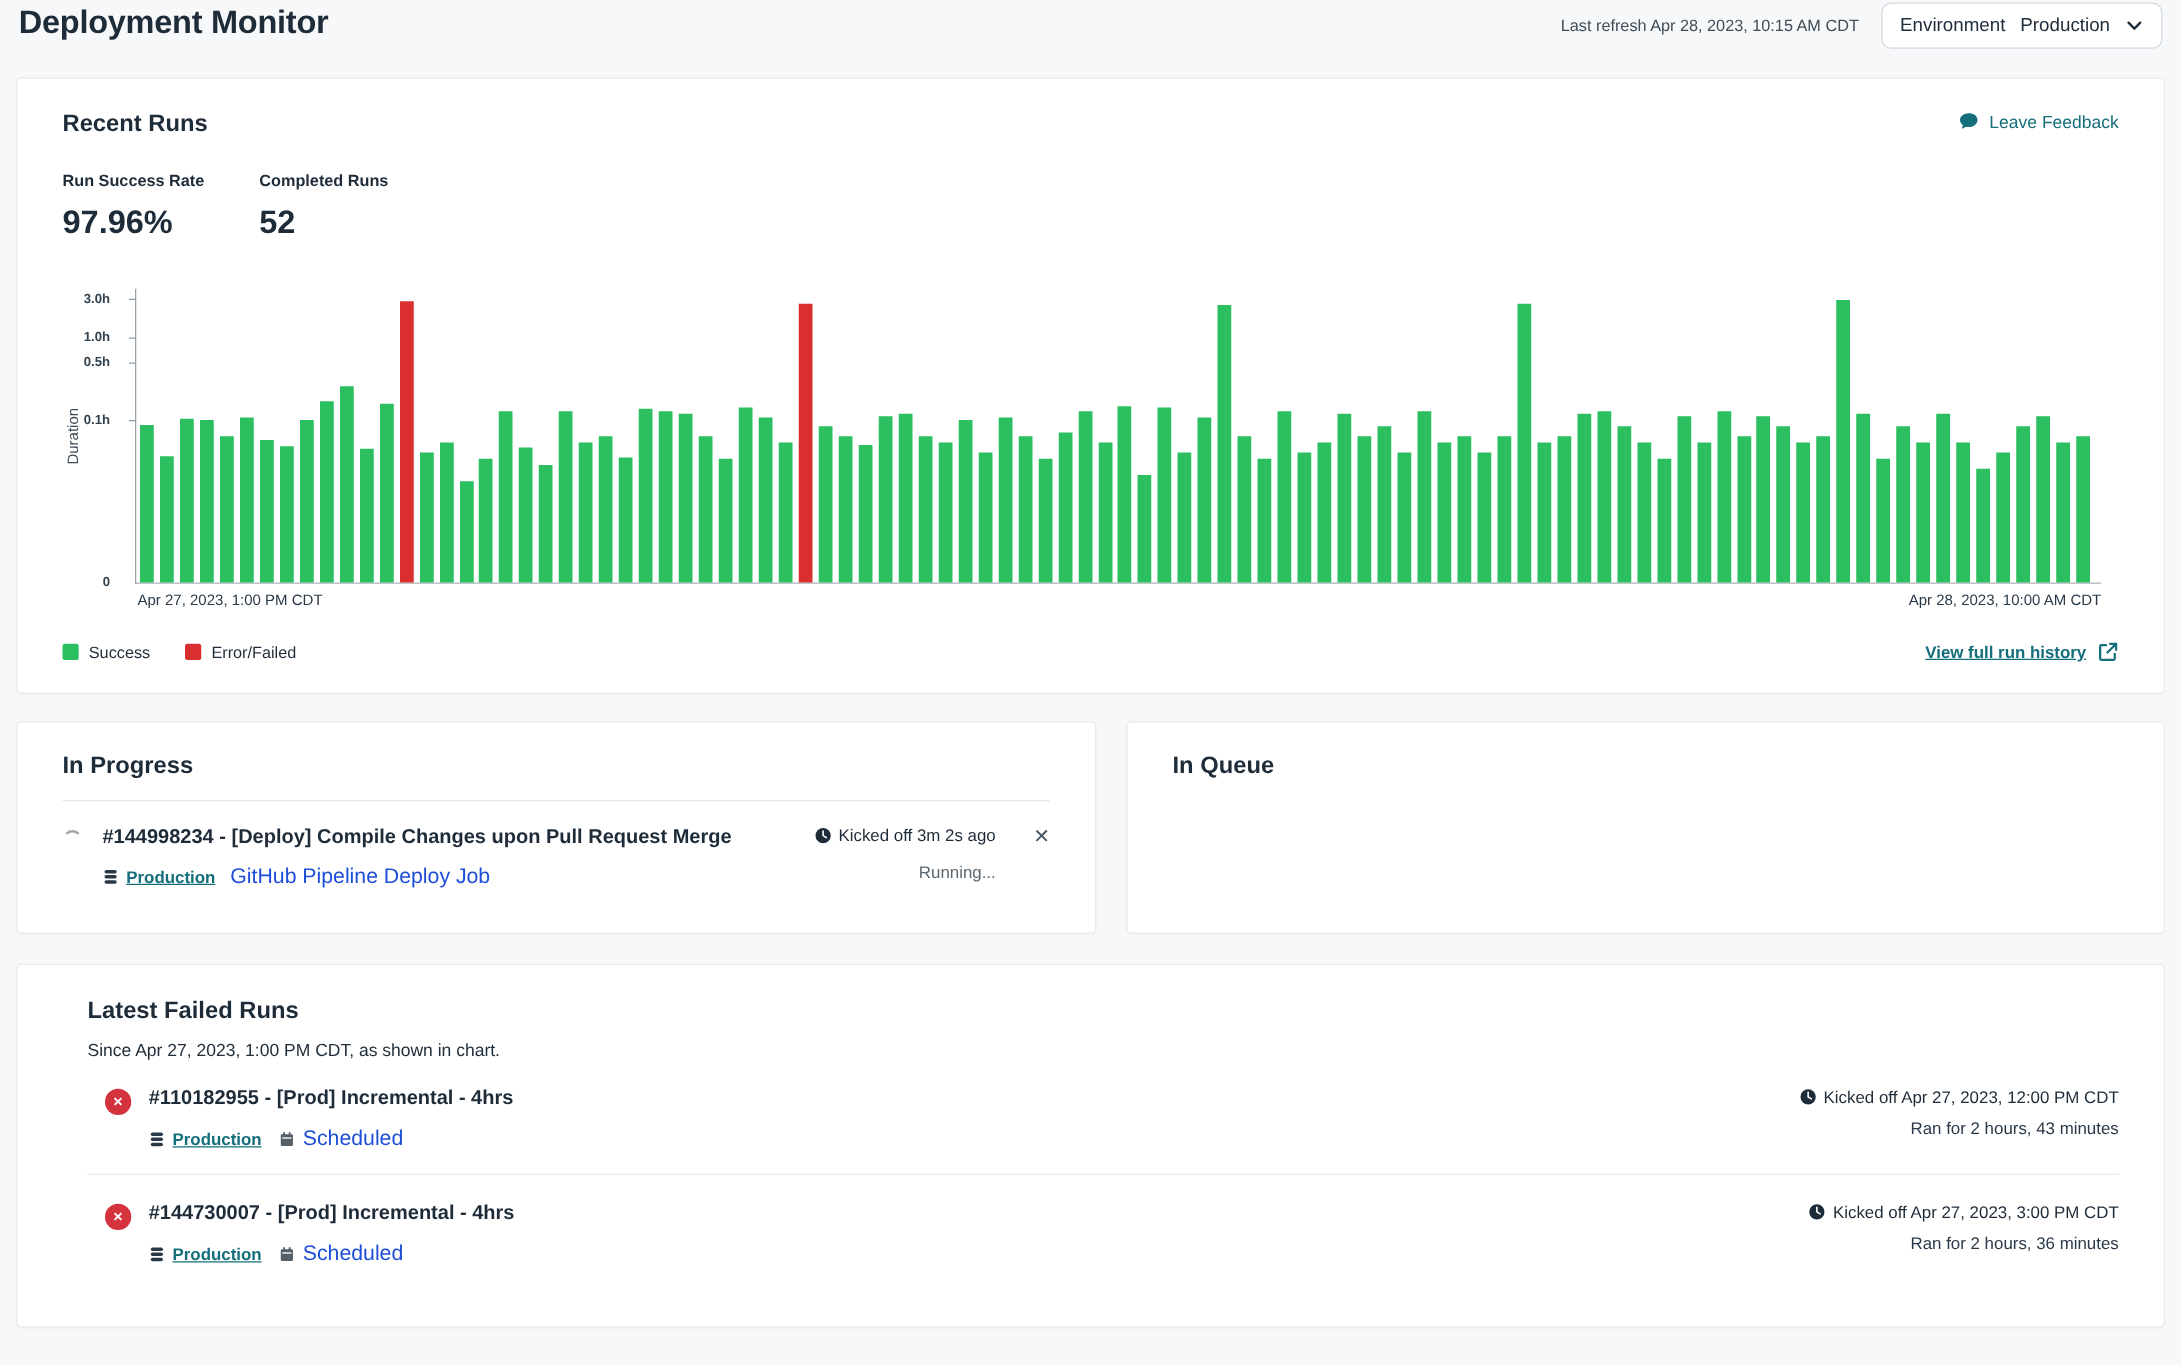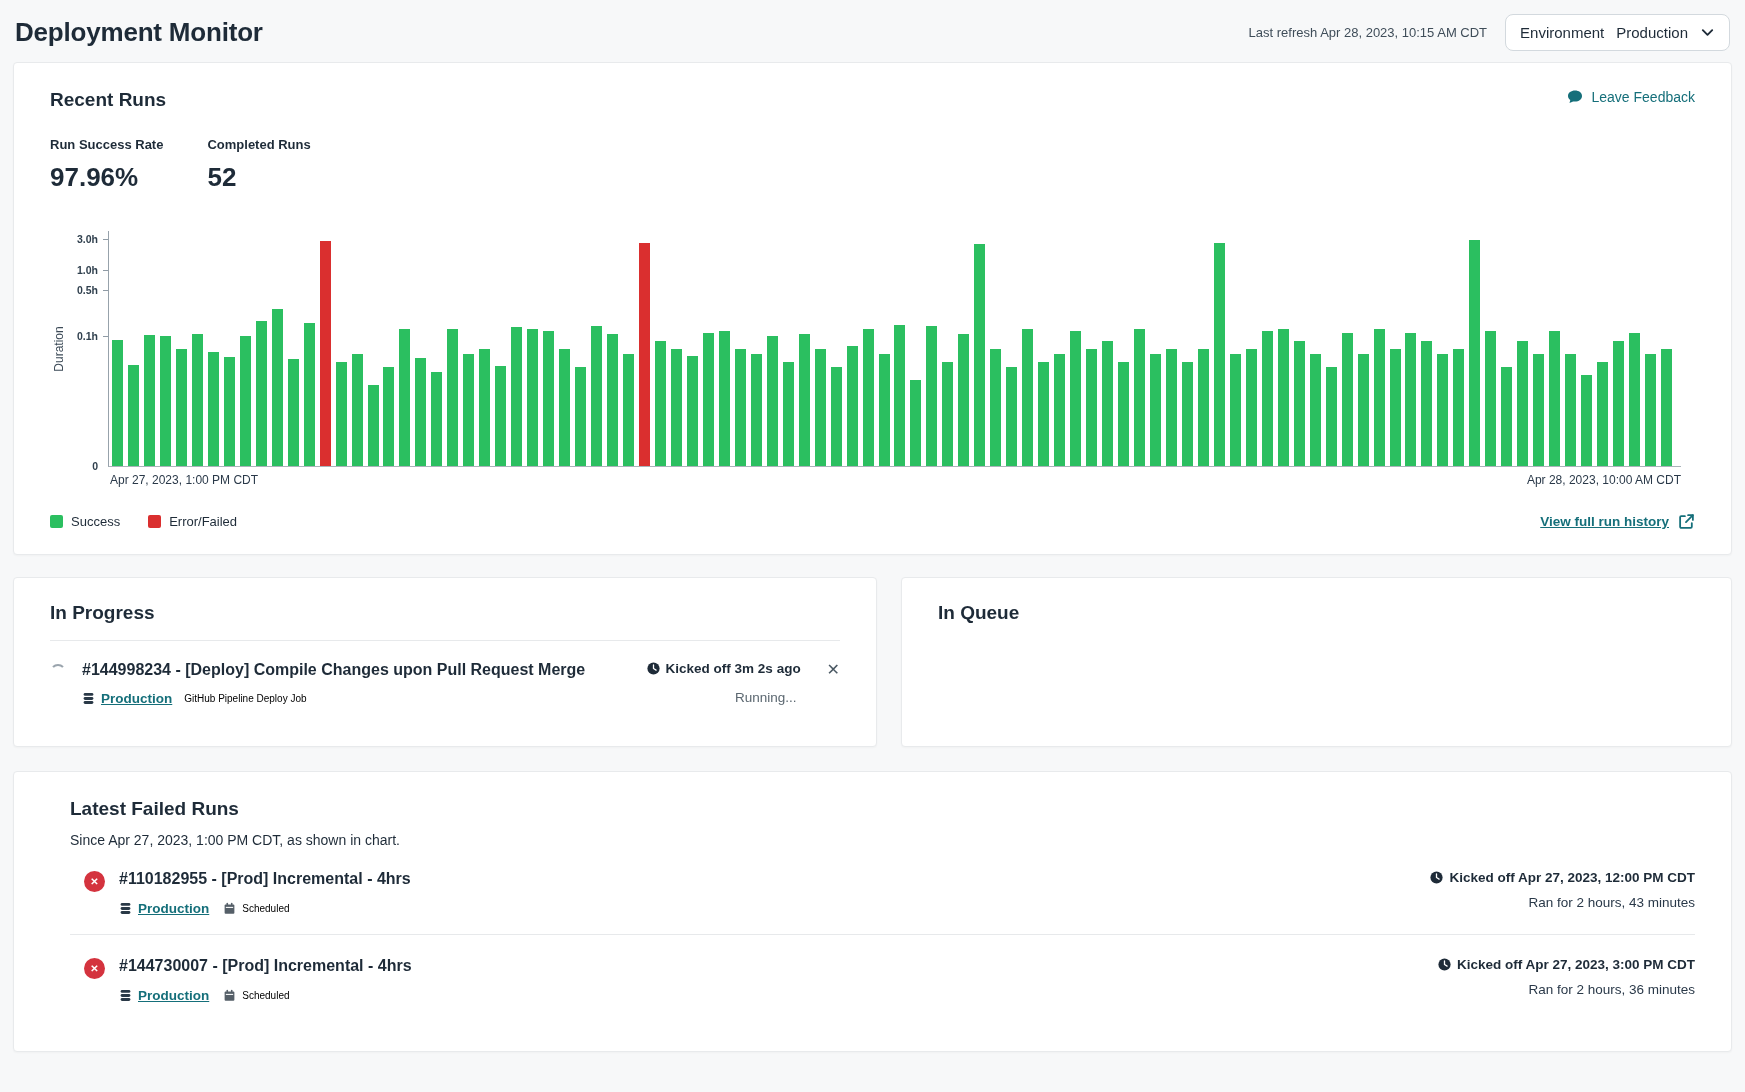--- a/index.html
+++ b/index.html
@@ -6,21 +6,21 @@
   html,body { width:1745px; height:1092px; }
   body {
     background:#f7f8f9;
     font-family:"Liberation Sans", sans-serif;
     color:#1e2b38;
     overflow:hidden;
   }
   .page { width:1745px; padding:0 13px; }
 
   
-  .header { height:62px; display:flex; align-items:center; justify-content:space-between; padding:2px 2px 0 2px; }
+  .header { height:62px; display:flex; align-items:flex-start; justify-content:space-between; padding:2px 2px 0 2px; }
   .h-title { font-size:26px; font-weight:700; letter-spacing:-0.2px; }
   .h-right { display:flex; align-items:center; gap:18px; }
   .refresh { font-size:13px; color:#3f4d59; }
   .dropdown {
     display:flex; align-items:center; gap:12px;
     background:#fff; border:1px solid #d3d9de; border-radius:8px;
     padding:9px 14px; font-size:15px; cursor:pointer;
   }
   .dropdown .dd-label { color:#1e2b38; }
   .dropdown .dd-value { color:#1e2b38; }
@@ -40,21 +40,21 @@
   .stat-value { font-size:26px; font-weight:700; }
 
   
   .chart-area { display:flex; margin-top:8px; }
   .y-gutter { width:58px; position:relative; height:236px; flex:none; }
   .duration-label {
     position:absolute; left:-14px; top:50%;
     transform:translateY(-50%) rotate(-90deg);
     font-size:12px; color:#3c4a57;
   }
-  .ytick { position:absolute; right:10px; font-size:10.5px; font-weight:700; color:#30404e; }
+  .ytick { position:absolute; right:20px; font-size:10.5px; font-weight:700; color:#30404e; }
   .ytickmark { position:absolute; right:0; width:5px; height:1px; background:#8f9ba5; }
   .plot-col { flex:1; margin-right:14px; }
   .plot {
     position:relative; height:236px;
     border-left:1.5px solid #97a2ab; border-bottom:1.5px solid #aab3ba;
     display:flex; align-items:flex-end; justify-content:space-between;
     padding:0 8px 0 3px;
   }
   .bar { width:11px; flex:none; }
   .xlabels { position:relative; height:20px; font-size:12px; color:#2a3949; }
@@ -81,23 +81,23 @@
     width:16px; height:16px; border-radius:50%;
     border:2px solid transparent; border-top-color:#9aa4ad;
     margin-top:3px; flex:none;
     animation:spin 1s linear infinite;
   }
   @keyframes spin { to { transform:rotate(360deg); } }
   .ip-main { flex:1; }
   .run-title { font-size:16px; font-weight:700; }
   .ip-meta { display:flex; align-items:center; gap:12px; margin-top:12px; }
   .meta-link { display:flex; align-items:center; gap:6px; color:#156f7a; font-size:13.5px; font-weight:700; text-decoration:underline; cursor:pointer; }
-  .meta-gray { color:#000000; font-size:10px; }
+  .meta-gray { color:#1d4ed8; font-size:17px; }
   .ip-right { width:150px; flex:none; text-align:right; }
-  .kicked { display:flex; align-items:center; justify-content:flex-start; gap:6px; font-size:13.5px; color:#1e2b38; white-space:nowrap;font-weight:bold; }
+  .kicked { display:flex; align-items:center; justify-content:flex-end; gap:6px; font-size:13.5px; color:#1e2b38; white-space:nowrap; }
   .running { margin-top:14px; color:#5b6770; font-size:13.5px; }
   .close-x { font-size:16px; color:#4a5863; cursor:pointer; margin-left:14px; margin-top:1px; line-height:1; }
 
   .iq-msg { margin-top:28px; font-size:14.5px; }
 
   
   .card3 { margin-top:24px; padding:26px 36px 30px 56px; }
   .lf-sub { margin-top:12px; font-size:14px; }
   .lf-row { display:flex; align-items:flex-start; gap:14px; padding:22px 0 18px 14px; }
   .badge {

